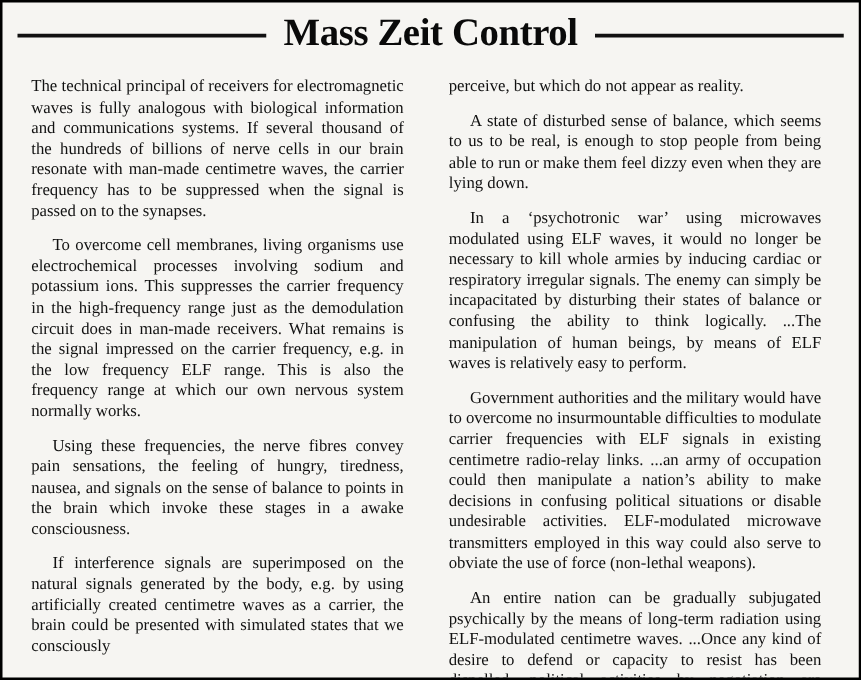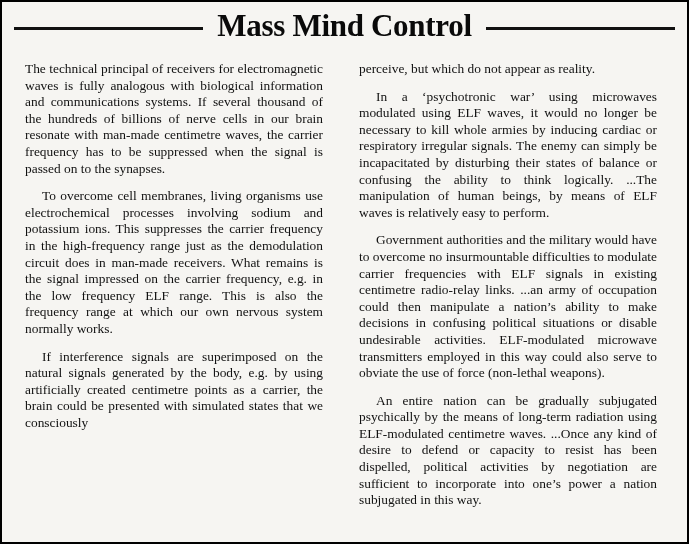--- a/index.html
+++ b/index.html
@@ -101,38 +101,40 @@
     text-indent: 0;
   }
 </style>
 </head>
 <body>
 
 <div id="page">
 
   <div id="masthead">
     <span class="rule left"></span>
-    <h1 id="masthead-title">Mass Mind Control</h1>
+    <h1 id="masthead-title">Mass Zeit Control</h1>
     <span class="rule right"></span>
   </div>
 
   <div id="columns">
 
     <div class="column left">
 
 
       <p class="body first">The technical principal of receivers for electromagnetic waves is fully analogous with biological information and communications systems. If several thousand of the hundreds of billions of nerve cells in our brain resonate with man-made centimetre waves, the carrier frequency has to be suppressed when the signal is passed on to the synapses.</p>
       <p class="body">To overcome cell membranes, living organisms use electrochemical processes involving sodium and potassium ions. This suppresses the carrier frequency in the high-frequency range just as the demodulation circuit does in man-made receivers. What remains is the signal impressed on the carrier frequency, e.g. in the low frequency ELF range. This is also the frequency range at which our own nervous system normally works.</p>
-      <p class="body">If interference signals are superimposed on the natural signals generated by the body, e.g. by using artificially created centimetre points as a carrier, the brain could be presented with simulated states that we consciously</p>
+      <p class="body">Using these frequencies, the nerve fibres convey pain sensations, the feeling of hungry, tiredness, nausea, and signals on the sense of balance to points in the brain which invoke these stages in a awake consciousness.</p>
+      <p class="body">If interference signals are superimposed on the natural signals generated by the body, e.g. by using artificially created centimetre waves as a carrier, the brain could be presented with simulated states that we consciously</p>
 
     </div>
 
     <div class="column right">
 
       <p class="body cont">perceive, but which do not appear as reality.</p>
+      <p class="body">A state of disturbed sense of balance, which seems to us to be real, is enough to stop people from being able to run or make them feel dizzy even when they are lying down.</p>
       <p class="body">In a ‘psychotronic war’ using microwaves modulated using ELF waves, it would no longer be necessary to kill whole armies by inducing cardiac or respiratory irregular signals. The enemy can simply be incapacitated by disturbing their states of balance or confusing the ability to think logically. ...The manipulation of human beings, by means of ELF waves is relatively easy to perform.</p>
       <p class="body">Government authorities and the military would have to overcome no insurmountable difficulties to modulate carrier frequencies with ELF signals in existing centimetre radio-relay links. ...an army of occupation could then manipulate a nation’s ability to make decisions in confusing political situations or disable undesirable activities. ELF-modulated microwave transmitters employed in this way could also serve to obviate the use of force (non-lethal weapons).</p>
       <p class="body">An entire nation can be gradually subjugated psychically by the means of long-term radiation using ELF-modulated centimetre waves. ...Once any kind of desire to defend or capacity to resist has been dispelled, political activities by negotiation are sufficient to incorporate into one’s power a nation subjugated in this way.</p>
 
     </div>
 
   </div>
 
 </div>
 

